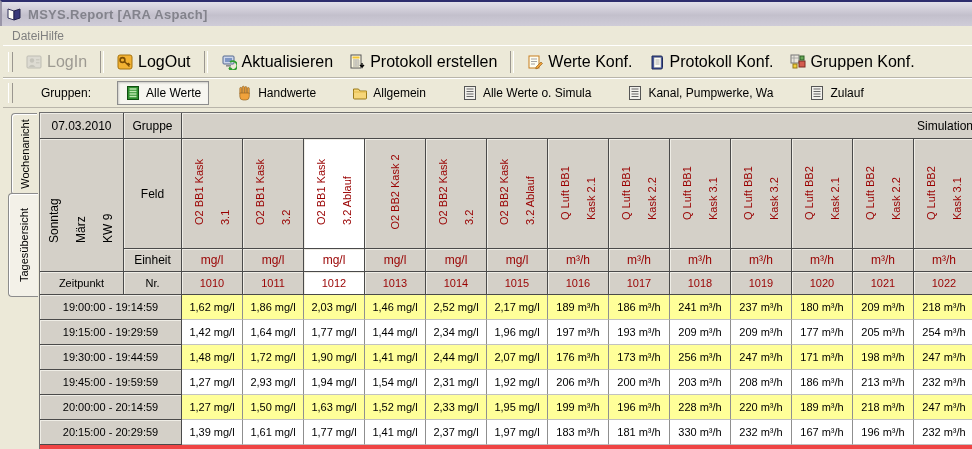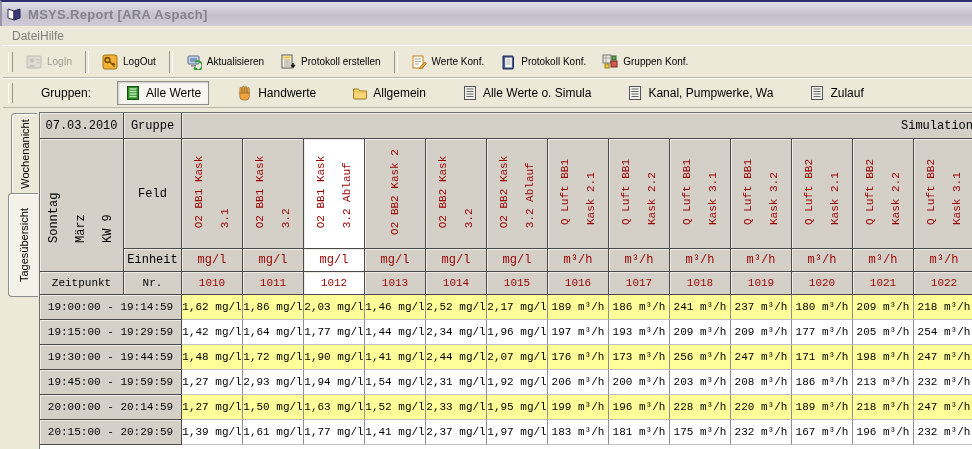--- a/index.html
+++ b/index.html
@@ -22,40 +22,40 @@
     font-size:12px;color:#7f7f7f;
     border-bottom:1px solid #ffffff;
   }
   .menu-item{cursor:default;}
   .band{position:absolute;left:3px;right:0;display:flex;align-items:center;box-sizing:border-box;
         border-top:1px solid #ffffff;}
   .toolbar{top:45px;height:33px;padding-left:4px;gap:2px;border-bottom:1px solid #b9b5aa;}
   .groupbar{top:78px;height:30px;padding-left:4px;gap:20px;border-bottom:1px solid #b9b5aa;}
   .grip{width:3px;height:20px;margin:0 4px 0 1px;
         border-left:1px solid #ffffff;border-right:1px solid #9a968f;}
-  .tbtn{display:flex;align-items:center;gap:5px;padding:3px 7px;font-size:10px;color:#000;white-space:nowrap;}
+  .tbtn{display:flex;align-items:center;gap:5px;padding:3px 7px;font-size:16px;color:#000;white-space:nowrap;}
   .tbtn.disabled{color:#9d9a92;}
   .tbtn.disabled svg{opacity:.45;filter:grayscale(1);}
   .tsep{width:2px;height:22px;margin:0 4px;border-left:1px solid #9a968f;border-right:1px solid #ffffff;}
   .glabel{font-size:12px;color:#000;margin:0 6px 0 4px;}
   .gbtn{display:flex;align-items:center;gap:5px;padding:4px 8px;font-size:12px;color:#000;white-space:nowrap;}
   .gbtn.active{background:#f7f6f0;border:1px solid #8d8d8d;padding:3px 7px;
                box-shadow:inset 1px 1px 2px rgba(0,0,0,.18);}
   .icon16{width:16px;height:16px;display:inline-block;flex:0 0 16px;}
   
   .main{position:absolute;top:108px;left:3px;right:0;bottom:0;}
   .tabstrip{position:absolute;left:0;top:0;width:36px;bottom:0;}
   .vtab{position:absolute;background:#ECE9D8;border:1px solid #8c8c8c;border-right:none;
         border-radius:4px 0 0 4px;display:flex;align-items:center;justify-content:center;
         box-shadow:inset 1px 1px 0 #fff;}
   .vtab .vlabel{transform:rotate(-90deg);white-space:nowrap;font-size:11px;color:#000;}
   .vtab.t1{left:8px;width:25px;top:5px;height:80px;}
   .vtab.t2{left:5px;width:29px;top:85px;height:102px;background:#f3f1e8;z-index:2;}
   .tablewrap{position:absolute;left:36px;top:4px;right:0;bottom:0;
-             border-left:1px solid #6e6e6e;border-top:1px solid #6e6e6e;background:#ffffff;overflow:hidden;font-family:Liberation Mono, monospace;}
+             border-left:1px solid #6e6e6e;border-top:1px solid #6e6e6e;background:#ef4444;overflow:hidden;}
   #table-grid{display:grid;width:100%;
      grid-template-columns:84px 58px repeat(12,61px) minmax(61px,1fr);
      grid-template-rows:26px 110px 23px 23px repeat(6,25px);}
   .hcell{background:#D4D0C8;border-right:1px solid #4a4a4a;border-bottom:1px solid #4a4a4a;
          box-shadow:inset 1px 1px 0 #efede6;
          display:flex;align-items:center;justify-content:center;
          font-size:12px;color:#000;position:relative;overflow:hidden;}
   .hcell.white{background:#ffffff;}
   .simcell{justify-content:flex-end;padding-right:1px;}
   .timecell{font-size:11px;}
@@ -454,20 +454,20 @@
         <div class="dcell row-y" style="grid-area: 9 / 15;">247 m³/h</div>
         <div class="hcell timecell" style="grid-area: 10 / 1 / auto / span 2;">20:15:00 - 20:29:59</div>
         <div class="dcell row-w" style="grid-area: 10 / 3;">1,39 mg/l</div>
         <div class="dcell row-w" style="grid-area: 10 / 4;">1,61 mg/l</div>
         <div class="dcell row-w" style="grid-area: 10 / 5;">1,77 mg/l</div>
         <div class="dcell row-w" style="grid-area: 10 / 6;">1,41 mg/l</div>
         <div class="dcell row-w" style="grid-area: 10 / 7;">2,37 mg/l</div>
         <div class="dcell row-w" style="grid-area: 10 / 8;">1,97 mg/l</div>
         <div class="dcell row-w" style="grid-area: 10 / 9;">183 m³/h</div>
         <div class="dcell row-w" style="grid-area: 10 / 10;">181 m³/h</div>
-        <div class="dcell row-w" style="grid-area: 10 / 11;">175 m³/h</div>
+        <div class="dcell row-w" style="grid-area: 10 / 11;">330 m³/h</div>
         <div class="dcell row-w" style="grid-area: 10 / 12;">232 m³/h</div>
         <div class="dcell row-w" style="grid-area: 10 / 13;">167 m³/h</div>
         <div class="dcell row-w" style="grid-area: 10 / 14;">196 m³/h</div>
         <div class="dcell row-w" style="grid-area: 10 / 15;">232 m³/h</div>
       </div>
   </div>
 </div>
 
 </body></html>

